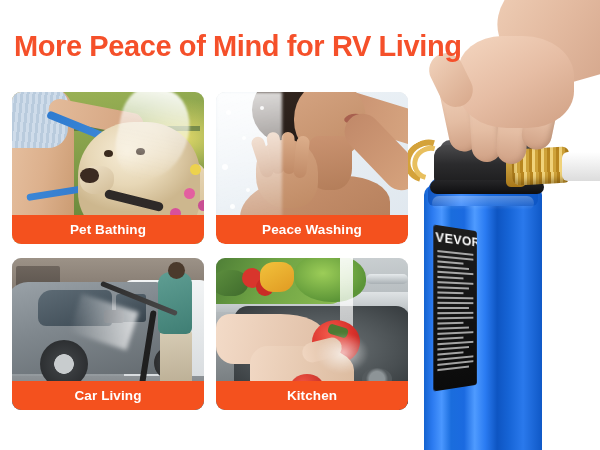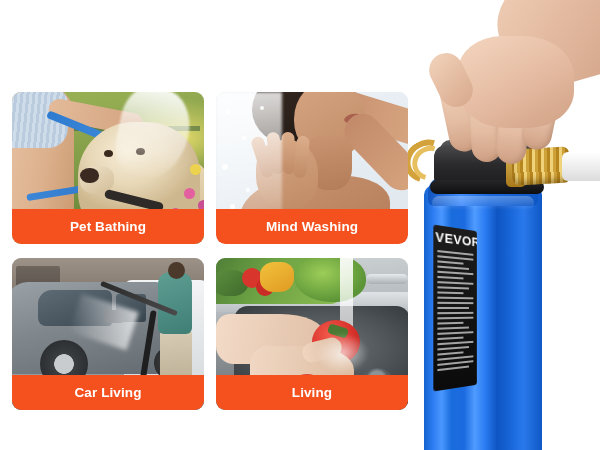--- a/index.html
+++ b/index.html
@@ -25,21 +25,21 @@
   .grid{position:absolute;left:12px;top:92px;width:396px;height:318px;z-index:5;}
   .tile{
     position:absolute;width:192px;height:152px;
     border-radius:9px;overflow:hidden;background:#e8e8e8;
   }
   .tile.c0{left:0;} .tile.c1{left:204px;}
   .tile.r0{top:0;}  .tile.r1{top:166px;}
 
   .photo{position:absolute;inset:0;overflow:hidden;}
   .caption{
-    position:absolute;left:0;right:0;bottom:0;height:35px;
+    position:absolute;left:0;right:0;bottom:0;height:29px;
     background:#F4511E;color:#fff;
     display:flex;align-items:center;justify-content:center;
     font-size:13.5px;font-weight:bold;letter-spacing:.1px;
     border-bottom-left-radius:9px;border-bottom-right-radius:9px;
   }
 
   
   .p-pet{background:
      radial-gradient(ellipse 70% 50% at 78% 78%, #b9c95e 0%, rgba(185,201,94,0) 60%),
      radial-gradient(ellipse 50% 40% at 88% 30%, #e2d96a 0%, rgba(226,217,106,0) 65%),
@@ -357,20 +357,21 @@
       <div class="hand-arm"></div>
       <div class="finger fg1"></div>
       <div class="finger fg2"></div>
       <div class="finger fg3"></div>
       <div class="finger fg4"></div>
       <div class="hand-palm"></div>
       <div class="thumbx"></div>
     </div>
   </div>
 
+  <div class="headline">More Peace of Mind for RV Living</div>
 
   <div class="grid">
 
     <div class="tile r0 c0">
       <div class="photo p-pet">
         <div class="pet-fence"></div>
         <div class="pet-person"></div>
         <div class="pet-shorts"></div>
         <div class="pet-arm"></div>
         <div class="pet-hose"></div>
@@ -406,21 +407,21 @@
         <div class="sh-fing f3"></div>
         <div class="sh-fing f4"></div>
         <div class="sh-spray"></div>
         <div class="drop" style="left:10px;top:18px;width:5px;height:5px;"></div>
         <div class="drop" style="left:26px;top:44px;width:4px;height:4px;"></div>
         <div class="drop" style="left:6px;top:72px;width:6px;height:6px;"></div>
         <div class="drop" style="left:30px;top:96px;width:4px;height:4px;"></div>
         <div class="drop" style="left:14px;top:112px;width:5px;height:5px;"></div>
         <div class="drop" style="left:44px;top:14px;width:4px;height:4px;"></div>
       </div>
-      <div class="caption">Mind Washing</div>
+      <div class="caption">Peace Washing</div>
     </div>
 
     <div class="tile r1 c0">
       <div class="photo p-car">
         <div class="car-garage"></div>
         <div class="car-door"></div>
         <div class="car-white"></div>
         <div class="car-rv"></div>
         <div class="car-windshield"></div>
         <div class="car-sidewin"></div>
@@ -453,17 +454,17 @@
         <div class="kit-lettuce"></div>
         <div class="kit-stream"></div>
         <div class="kit-handA"></div>
         <div class="kit-tomato"></div>
         <div class="kit-stem"></div>
         <div class="kit-handB"></div>
         <div class="kit-thumb"></div>
         <div class="kit-tom3"></div>
         <div class="kit-splash"></div>
       </div>
-      <div class="caption">Living</div>
+      <div class="caption">Kitchen</div>
     </div>
 
   </div>
 </div>
 
 </body></html>

